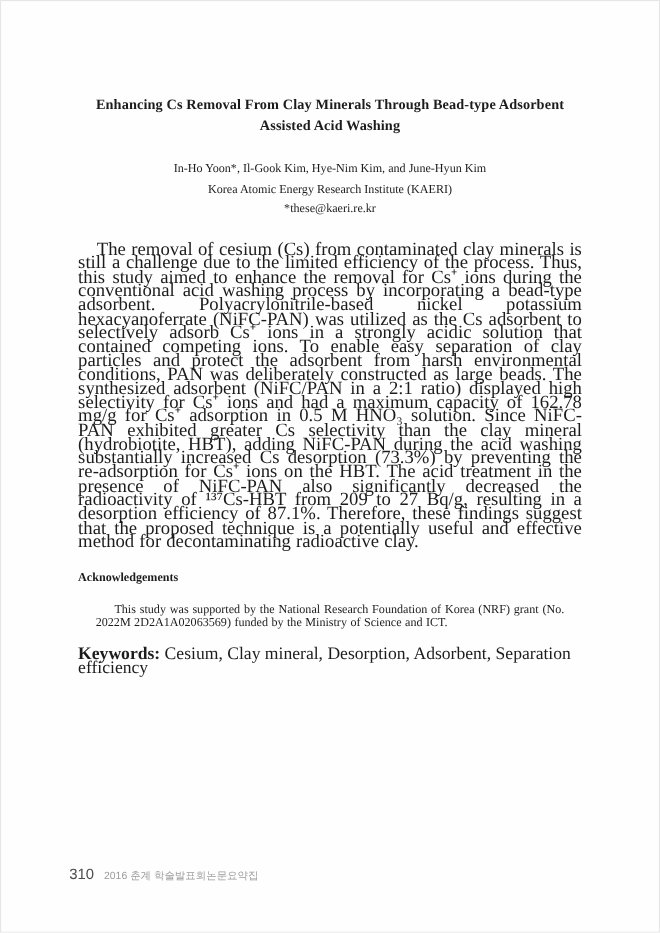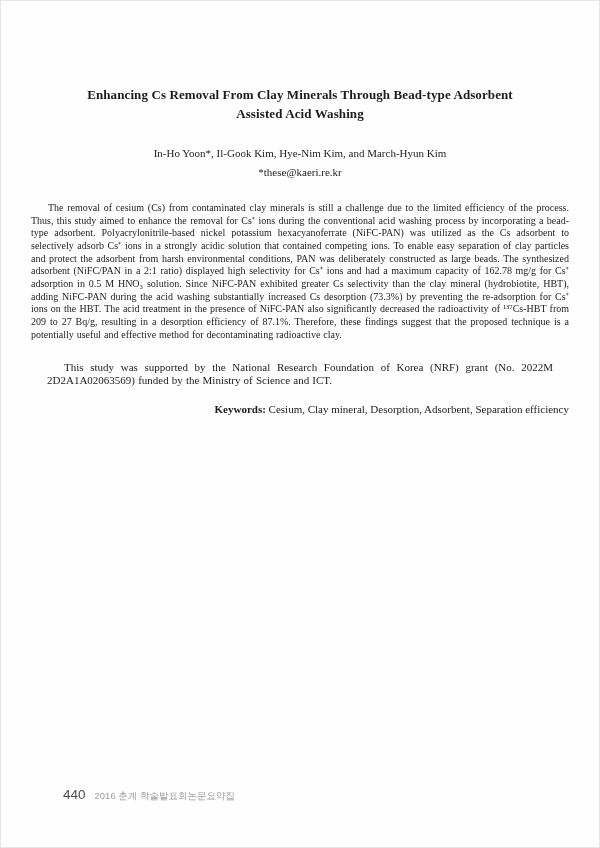--- a/index.html
+++ b/index.html
@@ -12,40 +12,40 @@
     width: 600px;
     height: 848px;
     box-sizing: border-box;
     background: #fefefe;
     border: 1px solid #e6e6e6;
     font-family: "Liberation Serif", serif;
     color: #1c1c1c;
     overflow: hidden;
   }
   .content {
-    padding: 0 30px;
+    padding: 0 70px;
   }
   .title {
     margin: 84px auto 0 auto;
     max-width: 452px;
     font-size: 13px;
     font-weight: bold;
     line-height: 19px;
     text-align: center;
     letter-spacing: 0.1px;
   }
   .byline-block {
     margin-top: 21px;
     text-align: center;
     font-size: 11px;
     line-height: 18.5px;
   }
   .abstract {
     margin: 21px 0 0 0;
-    font-size: 10px;
+    font-size: 17px;
     line-height: 12.65px;
     text-align: justify;
     text-indent: 17px;
     word-spacing: 0.4px;
   }
   .ack {
     margin-top: 20px;
     font-size: 11px;
     line-height: 12.65px;
   }
@@ -53,23 +53,22 @@
     font-weight: bold;
   }
   .ack-text {
     margin: 16px;
     text-align: justify;
     text-indent: 17px;
     word-spacing: 0.4px;
   }
   .keywords {
     margin: 14px 0 0 0;
-    font-size: 11px;
+    font-size: 16px;
     line-height: 12.65px;
-    text-align: right;
   }
   .kw-label {
     font-weight: bold;
   }
   .footer {
     position: absolute;
     left: 62px;
     bottom: 44px;
     display: flex;
     align-items: baseline;
@@ -87,34 +86,36 @@
 </style>
 </head>
 <body>
 
 <div class="page">
   <div class="content">
 
     <h1 class="title">Enhancing Cs Removal From Clay Minerals Through Bead-type Adsorbent Assisted Acid Washing</h1>
 
     <div class="byline-block">
-      <div>In-Ho Yoon*, Il-Gook Kim, Hye-Nim Kim, and March-Hyun Kim</div>
+      <div>In-Ho Yoon*, Il-Gook Kim, Hye-Nim Kim, and June-Hyun Kim</div>
+      <div>Korea Atomic Energy Research Institute (KAERI)</div>
       <div>*these@kaeri.re.kr</div>
     </div>
 
     <p class="abstract">The removal of cesium (Cs) from contaminated clay minerals is still a challenge due to the limited efficiency of the process. Thus, this study aimed to enhance the removal for Cs⁺ ions during the conventional acid washing process by incorporating a bead-type adsorbent. Polyacrylonitrile-based nickel potassium hexacyanoferrate (NiFC-PAN) was utilized as the Cs adsorbent to selectively adsorb Cs⁺ ions in a strongly acidic solution that contained competing ions. To enable easy separation of clay particles and protect the adsorbent from harsh environmental conditions, PAN was deliberately constructed as large beads. The synthesized adsorbent (NiFC/PAN in a 2:1 ratio) displayed high selectivity for Cs⁺ ions and had a maximum capacity of 162.78 mg/g for Cs⁺ adsorption in 0.5 M HNO₃ solution. Since NiFC-PAN exhibited greater Cs selectivity than the clay mineral (hydrobiotite, HBT), adding NiFC-PAN during the acid washing substantially increased Cs desorption (73.3%) by preventing the re-adsorption for Cs⁺ ions on the HBT. The acid treatment in the presence of NiFC-PAN also significantly decreased the radioactivity of ¹³⁷Cs-HBT from 209 to 27 Bq/g, resulting in a desorption efficiency of 87.1%. Therefore, these findings suggest that the proposed technique is a potentially useful and effective method for decontaminating radioactive clay.</p>
 
     <div class="ack">
+      <div class="ack-heading">Acknowledgements</div>
       <p class="ack-text">This study was supported by the National Research Foundation of Korea (NRF) grant (No. 2022M 2D2A1A02063569) funded by the Ministry of Science and ICT.</p>
     </div>
 
     <p class="keywords">
       <span class="kw-label">Keywords:</span>
       <span class="kw-text">Cesium, Clay mineral, Desorption, Adsorbent, Separation efficiency</span>
     </p>
 
   </div>
 
   <div class="footer">
-    <span class="page-number">440</span>
+    <span class="page-number">310</span>
     <span class="proceedings">2016 춘계 학술발표회논문요약집</span>
   </div>
 </div>
 
 </body></html>

